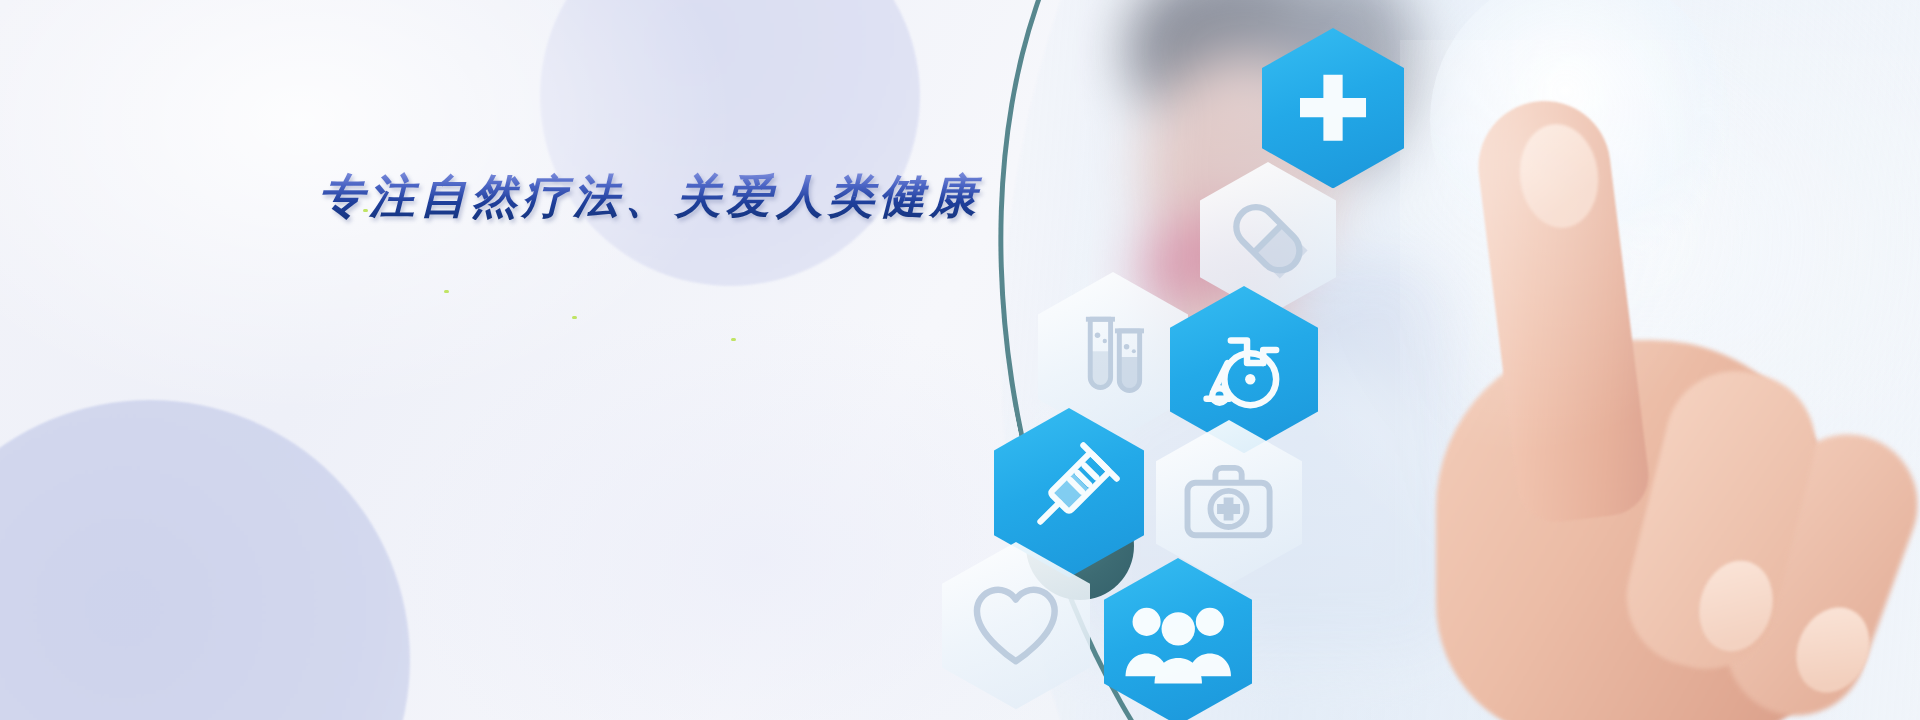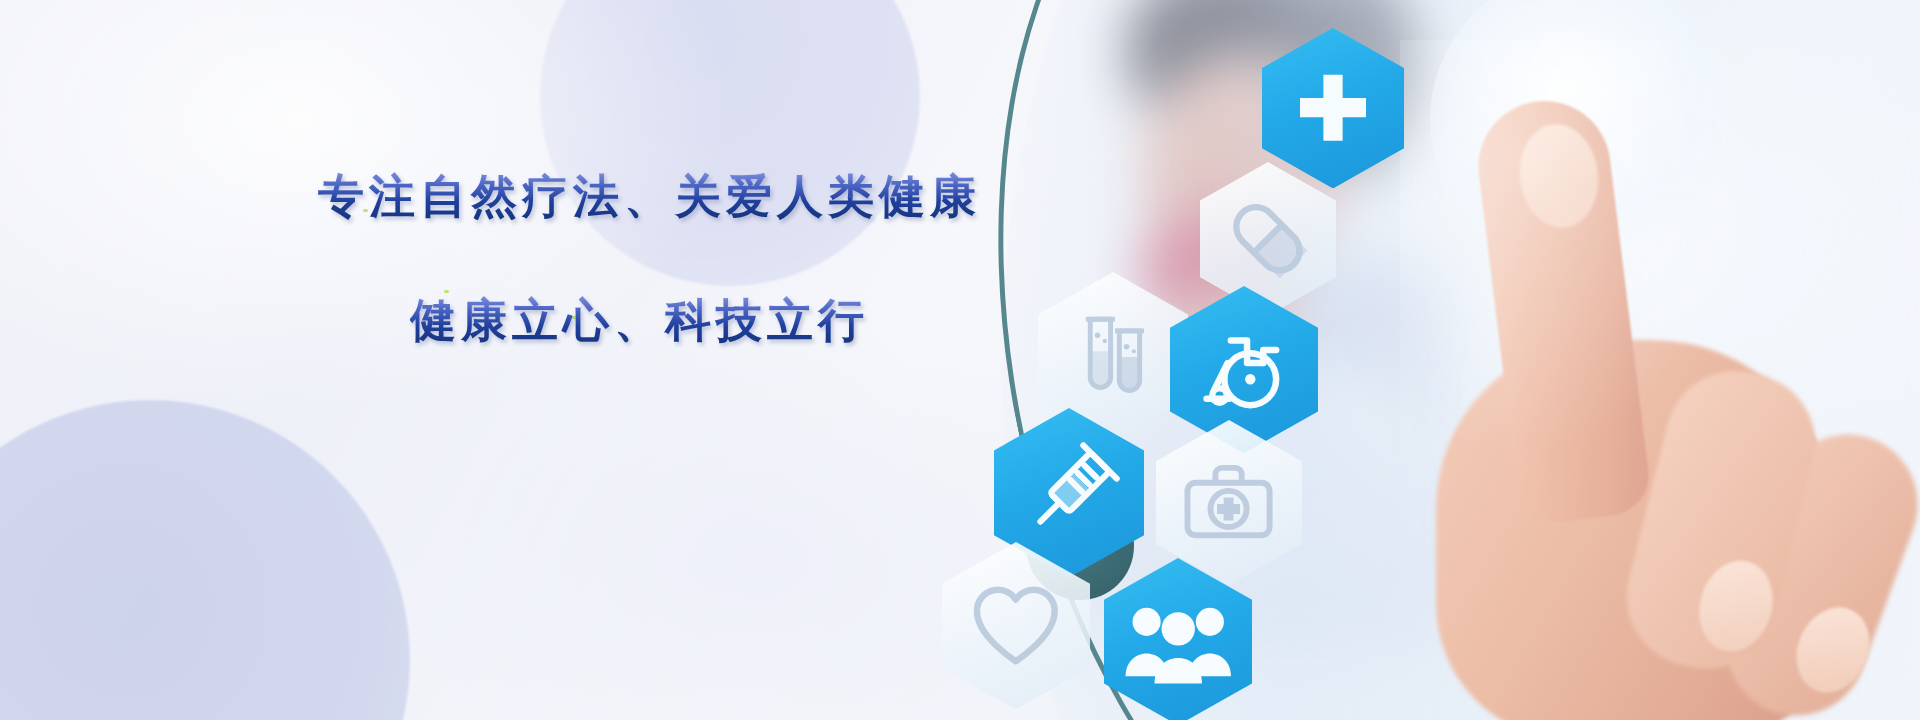--- a/index.html
+++ b/index.html
@@ -63,21 +63,21 @@
     letter-spacing: 5px;
     line-height: 1.05;
     white-space: nowrap;
     background: linear-gradient(180deg, #7d8ddb 0%, #4a64c4 28%, #1f3f9c 62%, #16357f 100%);
     -webkit-background-clip: text;
     background-clip: text;
     color: transparent;
     -webkit-text-fill-color: transparent;
     filter: drop-shadow(2px 3px 2px rgba(120,130,175,.45));
   }
-  .headline-line.line-1 { margin-left: 0px; }
+  .headline-line.line-1 { margin-left: 0px; font-style: italic; }
   .headline-line.line-2 { margin-left: 92px; margin-top: 76px; }
 
   
   .photo-panel {
     position: absolute;
     right: 0; top: 0;
     width: 920px; height: 720px;
     overflow: hidden;
     z-index: 3;
   }
@@ -419,16 +419,15 @@
 
   <div id="sparkle-layer">
       <div class="sparkle" style="left: 363px; top: 209px;"></div>
       <div class="sparkle" style="left: 444px; top: 290px;"></div>
       <div class="sparkle" style="left: 572px; top: 316px;"></div>
       <div class="sparkle" style="left: 731px; top: 338px;"></div>
     </div>
 
   <div class="headline">
     <div class="headline-line line-1">专注自然疗法、关爱人类健康</div>
-    <div class="headline-line line-2">健康立心、科技立行</div>
   </div>
 
 </div>
 
 </body></html>

